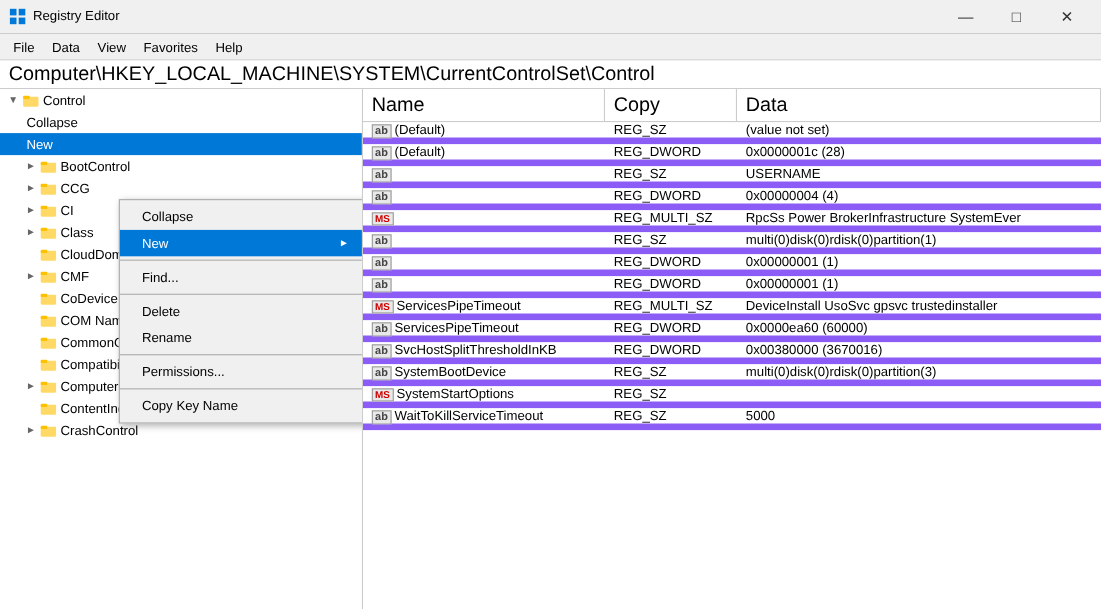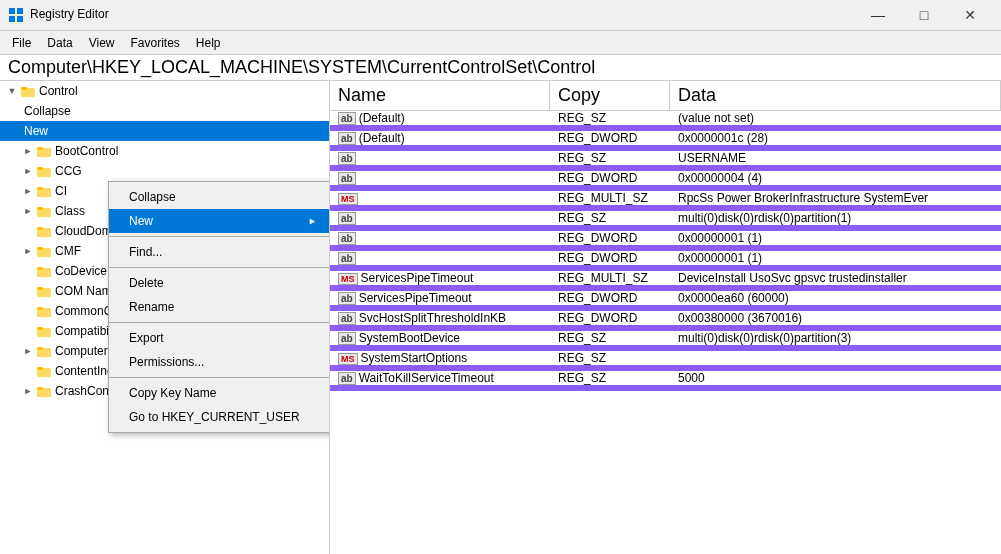--- a/index.html
+++ b/index.html
@@ -353,31 +353,25 @@
       </div>
       <div class="ctx-separator"></div>
       <div class="ctx-item">
         <span>Delete</span>
       </div>
       <div class="ctx-item">
         <span>Rename</span>
       </div>
       <div class="ctx-separator"></div>
       <div class="ctx-item">
-        <span>Export</span>
-      </div>
-      <div class="ctx-item">
         <span>Permissions...</span>
       </div>
       <div class="ctx-separator"></div>
       <div class="ctx-item">
         <span>Copy Key Name</span>
-      </div>
-      <div class="ctx-item">
-        <span>Go to HKEY_CURRENT_USER</span>
       </div>
     </div>
 
   </div>
 
   <div class="details-panel">
 
     <div class="details-header">
       <div class="details-col-header name-col">Name</div>
       <div class="details-col-header type-col">Copy</div>

